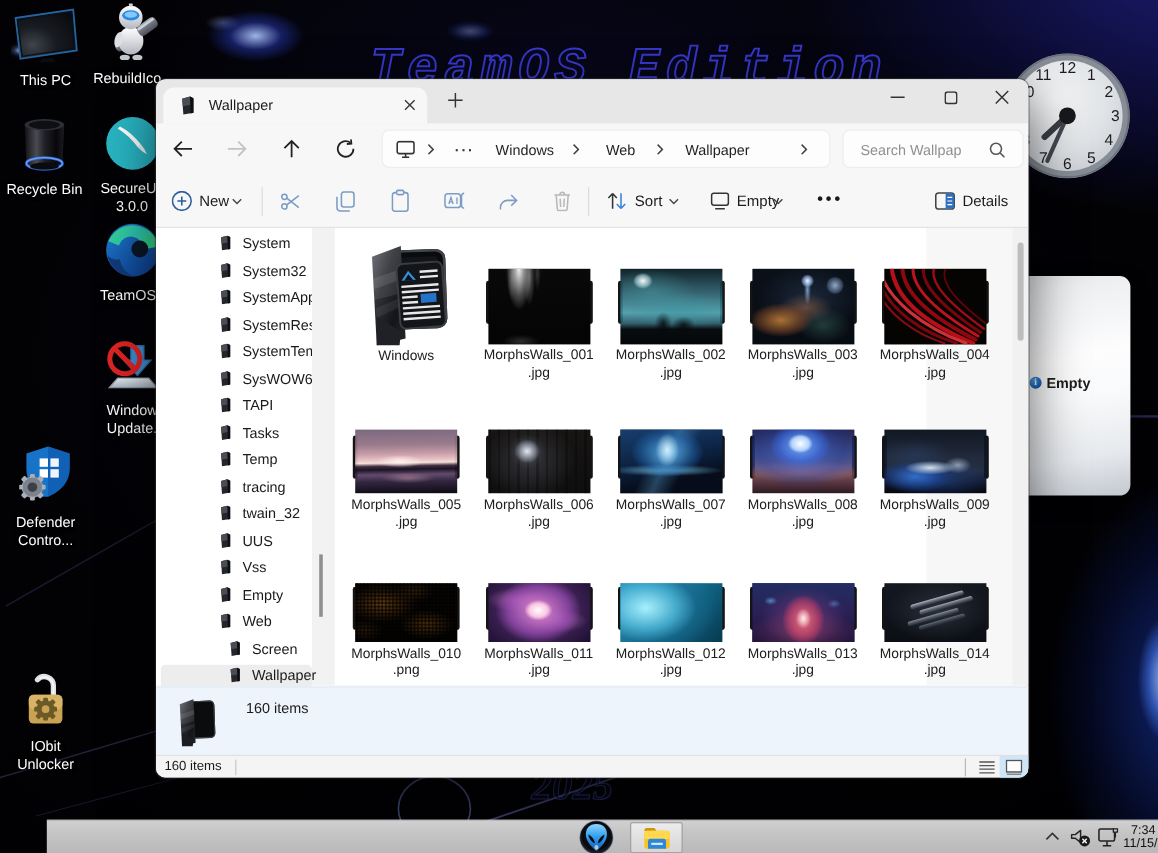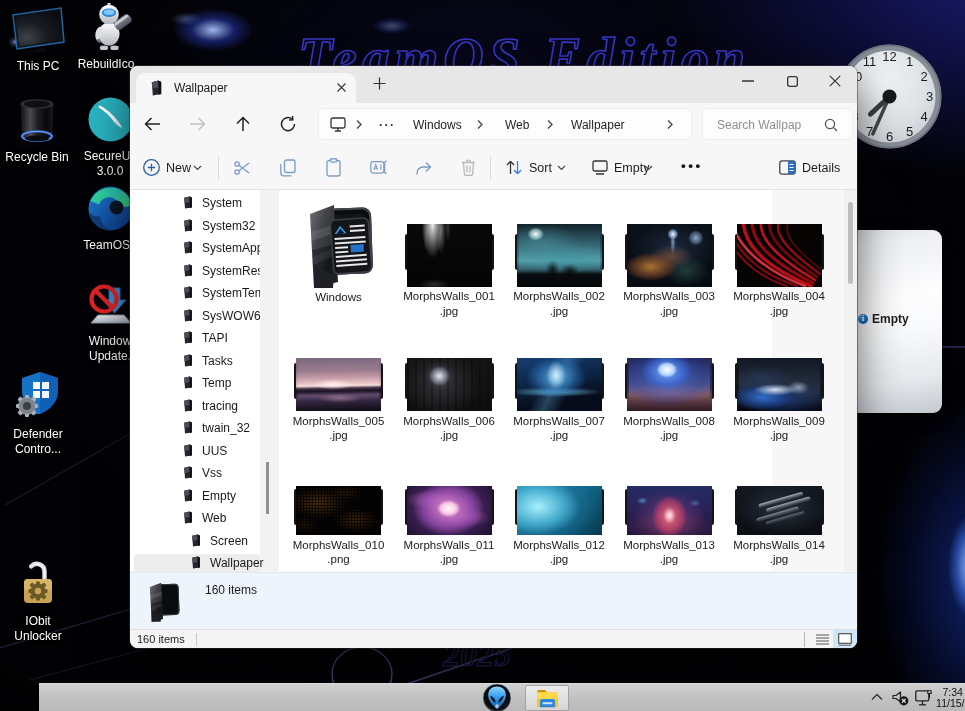--- a/index.html
+++ b/index.html
@@ -11,22 +11,22 @@
       radial-gradient(56px 30px at 213px 30px, rgba(175,200,255,.9), rgba(45,65,205,.45) 38%, rgba(10,15,60,0) 72%),
       radial-gradient(26px 11px at 392px 26px, rgba(150,175,250,.4), rgba(40,60,180,.18) 55%, rgba(0,0,0,0) 78%),
       radial-gradient(20px 9px at 186px 19px, rgba(150,175,250,.35), rgba(0,0,0,0) 75%),
       radial-gradient(430px 270px at 1010px -40px, rgba(30,30,125,.95), rgba(16,16,75,.55) 55%, rgba(5,5,20,0) 82%),
       radial-gradient(30px 65px at 972px 566px, rgba(170,205,255,.95), rgba(70,120,240,.55) 50%, rgba(0,0,0,0) 80%),
       radial-gradient(150px 230px at 995px 580px, rgba(25,60,185,.65), rgba(10,25,95,.35) 55%, rgba(3,6,24,0) 80%),
       radial-gradient(500px 260px at 480px 60px, rgba(10,10,40,.55), rgba(2,2,8,0) 75%),
       radial-gradient(1200px 800px at 480px 300px, #04040a, #010102 72%);
   }
   #teamos { position:absolute; left:214px; top:28px; width:620px; text-align:center;
-    font-family:Liberation Serif, serif; font-style:italic; font-weight:bold;
-    font-size:56px; letter-spacing:5px; color:rgba(8,8,35,0.6);
+    font-family:Liberation Mono, monospace; font-style:italic; font-weight:bold;
+    font-size:43px; letter-spacing:5px; color:rgba(8,8,35,0.6);
     -webkit-text-stroke:1.6px rgba(58,58,210,.95); line-height:60px; }
   .dicon { position:absolute; text-align:center; }
   .dicon .lbl { margin-top:3px; font-size:12px; line-height:15px; color:#fff;
     text-shadow:1px 1px 2px rgba(0,0,0,.95), 0 0 4px rgba(0,0,0,.9); }
   
   #taskbar { position:absolute; left:0; top:683px; width:965px; height:28px;
     background:linear-gradient(#d0d0d0, #c3c3c3 45%, #b9b9b9);
     border-top:1px solid #dadada;margin-left:39px; }
   #tb-explorer { position:absolute; left:486px; top:1px; width:44px; height:26px;
     background:linear-gradient(#ececec,#d6d6d6); border:1px solid #a3a3a3; border-radius:2px; }

